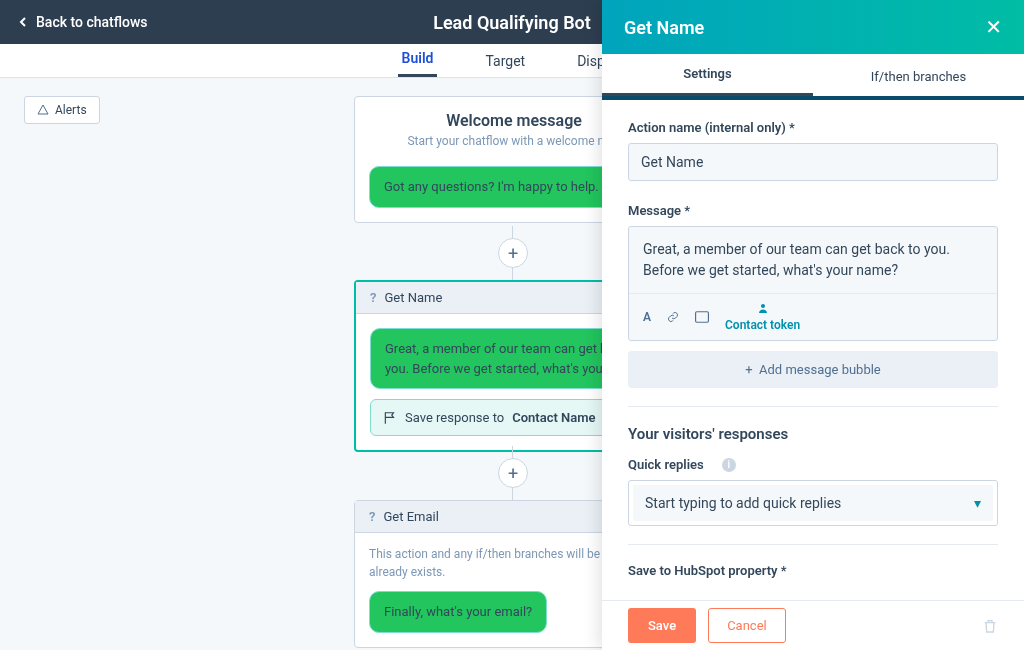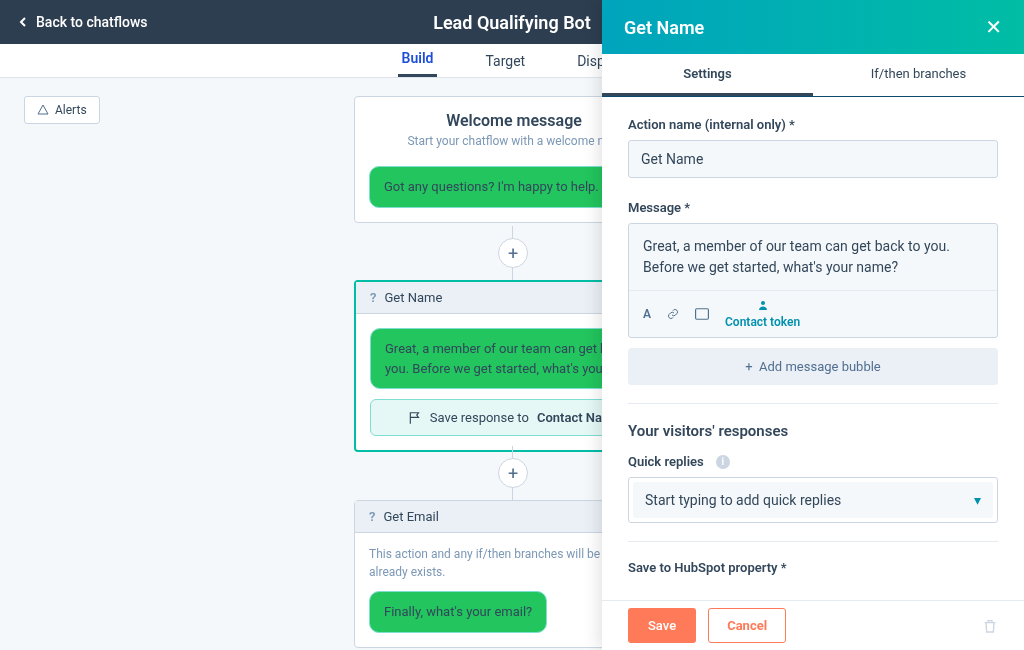--- a/index.html
+++ b/index.html
@@ -23,54 +23,54 @@
 .canvas { position: absolute; top: 78px; left: 0; right: 0; bottom: 0; overflow: hidden; }
 .card { position: absolute; width: 320px; background: #fff; border: 1px solid #cbd6e2; border-radius: 4px; }
 .card.sel { border: 2px solid #00bda5; }
 .card-head { text-align: center; padding: 14px 16px 4px; }
 .card-title { font-size: 16px; font-weight: 600; color: #33475b; }
 .card-sub { font-size: 12px; color: #7c98b6; margin-top: 4px; }
 .card-strip { background: #eaf0f6; border-bottom: 1px solid #cbd6e2; padding: 8px 14px; font-size: 13px; color: #33475b; display: flex; align-items: center; gap: 8px; }
 .card-strip .q { color: #7c98b6; font-weight: 600; }
 .card-body { padding: 14px; }
 .bubble { border: 1px solid #7fded2; background: #22c55e; border-radius: 10px; padding: 10px 14px; font-size: 13px; color: #33475b; line-height: 1.5; margin-bottom: 10px; }
-.flag-row { border: 1px solid #7fded2; background: #e5f8f6; border-radius: 6px; padding: 10px 12px; font-size: 13px; color: #33475b; display: flex; align-items: center; gap: 8px; justify-content: center; }
+.flag-row { border: 1px solid #7fded2; background: #e5f8f6; border-radius: 6px; padding: 10px 12px; font-size: 13px; color: #33475b; display: flex; align-items: center; gap: 8px; }
 .flag-row .bold { font-weight: 600; }
 .card .note { font-size: 12px; color: #7c98b6; padding: 12px 14px 4px; line-height: 1.5; }
 
 .plusbtn { position: absolute; width: 30px; height: 30px; border-radius: 50%; border: 1px solid #cbd6e2; background: #fff; display: flex; align-items: center; justify-content: center; color: #516f90; font-size: 18px; cursor: pointer; left: 498px; }
 .vline { position: absolute; width: 1px; background: #cbd6e2; left: 512px; }
 
 
 .panel { position: absolute; top: 0; right: 0; width: 422px; height: 650px; background: #fff; box-shadow: -3px 0 16px rgba(0,0,0,.12); display: flex; flex-direction: column; z-index: 10; }
 .panel-head { height: 54px; background: linear-gradient(90deg,#00a4bd,#00bda5); color: #fff; display: flex; align-items: center; justify-content: space-between; padding: 0 22px; font-size: 18px; font-weight: 600; }
 .close-x { cursor: pointer; font-size: 20px; font-weight: 300; }
-.panel-tabs { display: flex; border-bottom: 1px solid #0c4a6e; }
+.panel-tabs { display: flex; border-bottom: 4px solid #0c4a6e; align-items: flex-end; }
 .ptab { flex: 1; text-align: center; padding: 12px 0; font-size: 13px; color: #33475b; cursor: pointer; }
 .ptab.active { font-weight: 600; border-bottom: 3px solid #33475b; }
 .panel-body { flex: 1; overflow-y: auto; padding: 20px 26px; }
 .label { font-size: 13px; font-weight: 600; color: #33475b; margin-bottom: 8px; display: block; }
 .input { width: 100%; border: 1px solid #cbd6e2; background: #f5f8fa; border-radius: 3px; padding: 10px 12px; font-size: 14px; color: #33475b; margin-bottom: 22px; }
 .msgbox { border: 1px solid #cbd6e2; border-radius: 3px; background: #f5f8fa; margin-bottom: 10px; }
 .msgtext { padding: 12px 14px; font-size: 14px; color: #33475b; line-height: 1.5; min-height: 60px; }
 .msgtoolbar { display: flex; align-items: center; gap: 16px; padding: 8px 14px; border-top: 1px solid #e5eaf0; font-size: 12px; }
 .tbicon { color: #516f90; cursor: pointer; font-weight: 600; }
 .ctoken { color: #0091ae; font-weight: 600; cursor: pointer; display: flex; align-items: center; gap: 4px; flex-direction: column; }
 .addbubble { width: 100%; background: #eaf0f6; border: 1px solid #eaf0f6; border-radius: 3px; padding: 10px; text-align: center; font-size: 13px; color: #516f90; cursor: pointer; margin-bottom: 10px; }
 .hr { border: none; border-top: 1px solid #e5eaf0; margin: 18px 0; }
 .section-h { font-size: 15px; font-weight: 600; color: #33475b; margin-bottom: 14px; }
-.sublabel { font-size: 13px; font-weight: 600; color: #33475b; margin-bottom: 8px; display: flex; align-items: center; gap: 12px; }
+.sublabel { font-size: 13px; font-weight: 600; color: #33475b; margin-bottom: 8px; display: flex; align-items: center; gap: 18px; }
 .info { width: 14px; height: 14px; border-radius: 50%; background: #cbd6e2; color: #fff; font-size: 10px; display: inline-flex; align-items: center; justify-content: center; }
 .select { border: 1px solid #cbd6e2; border-radius: 3px; padding: 4px; }
 .select-inner { background: #f5f8fa; padding: 10px 12px; font-size: 14px; color: #33475b; display: flex; justify-content: space-between; align-items: center; cursor: pointer; border-radius: 2px; }
 .caret { color: #0091ae; }
 
 .panel-foot { height: 50px; border-top: 1px solid #e5eaf0; display: flex; align-items: center; padding: 0 26px; gap: 12px; }
 .btn-save { background: #ff7a59; color: #fff; border: none; border-radius: 3px; padding: 10px 20px; font-size: 13px; font-weight: 500; cursor: pointer; }
-.btn-cancel { background: #fff; color: #ff7a59; border: 1px solid #ff7a59; border-radius: 3px; padding: 9px 18px; font-size: 13px; font-weight: 700; cursor: pointer; }
+.btn-cancel { background: #fff; color: #ff7a59; border: 1px solid #ff7a59; border-radius: 3px; padding: 9px 18px; font-size: 13px; font-weight: 400; cursor: pointer; }
 .trash { margin-left: auto; color: #cbd6e2; cursor: pointer; }
 
 svg { display: block; }
 </style>
 </head>
 <body>
 
 <div class="topbar">
   <div class="back">
     <svg viewBox="0 0 10 10">

